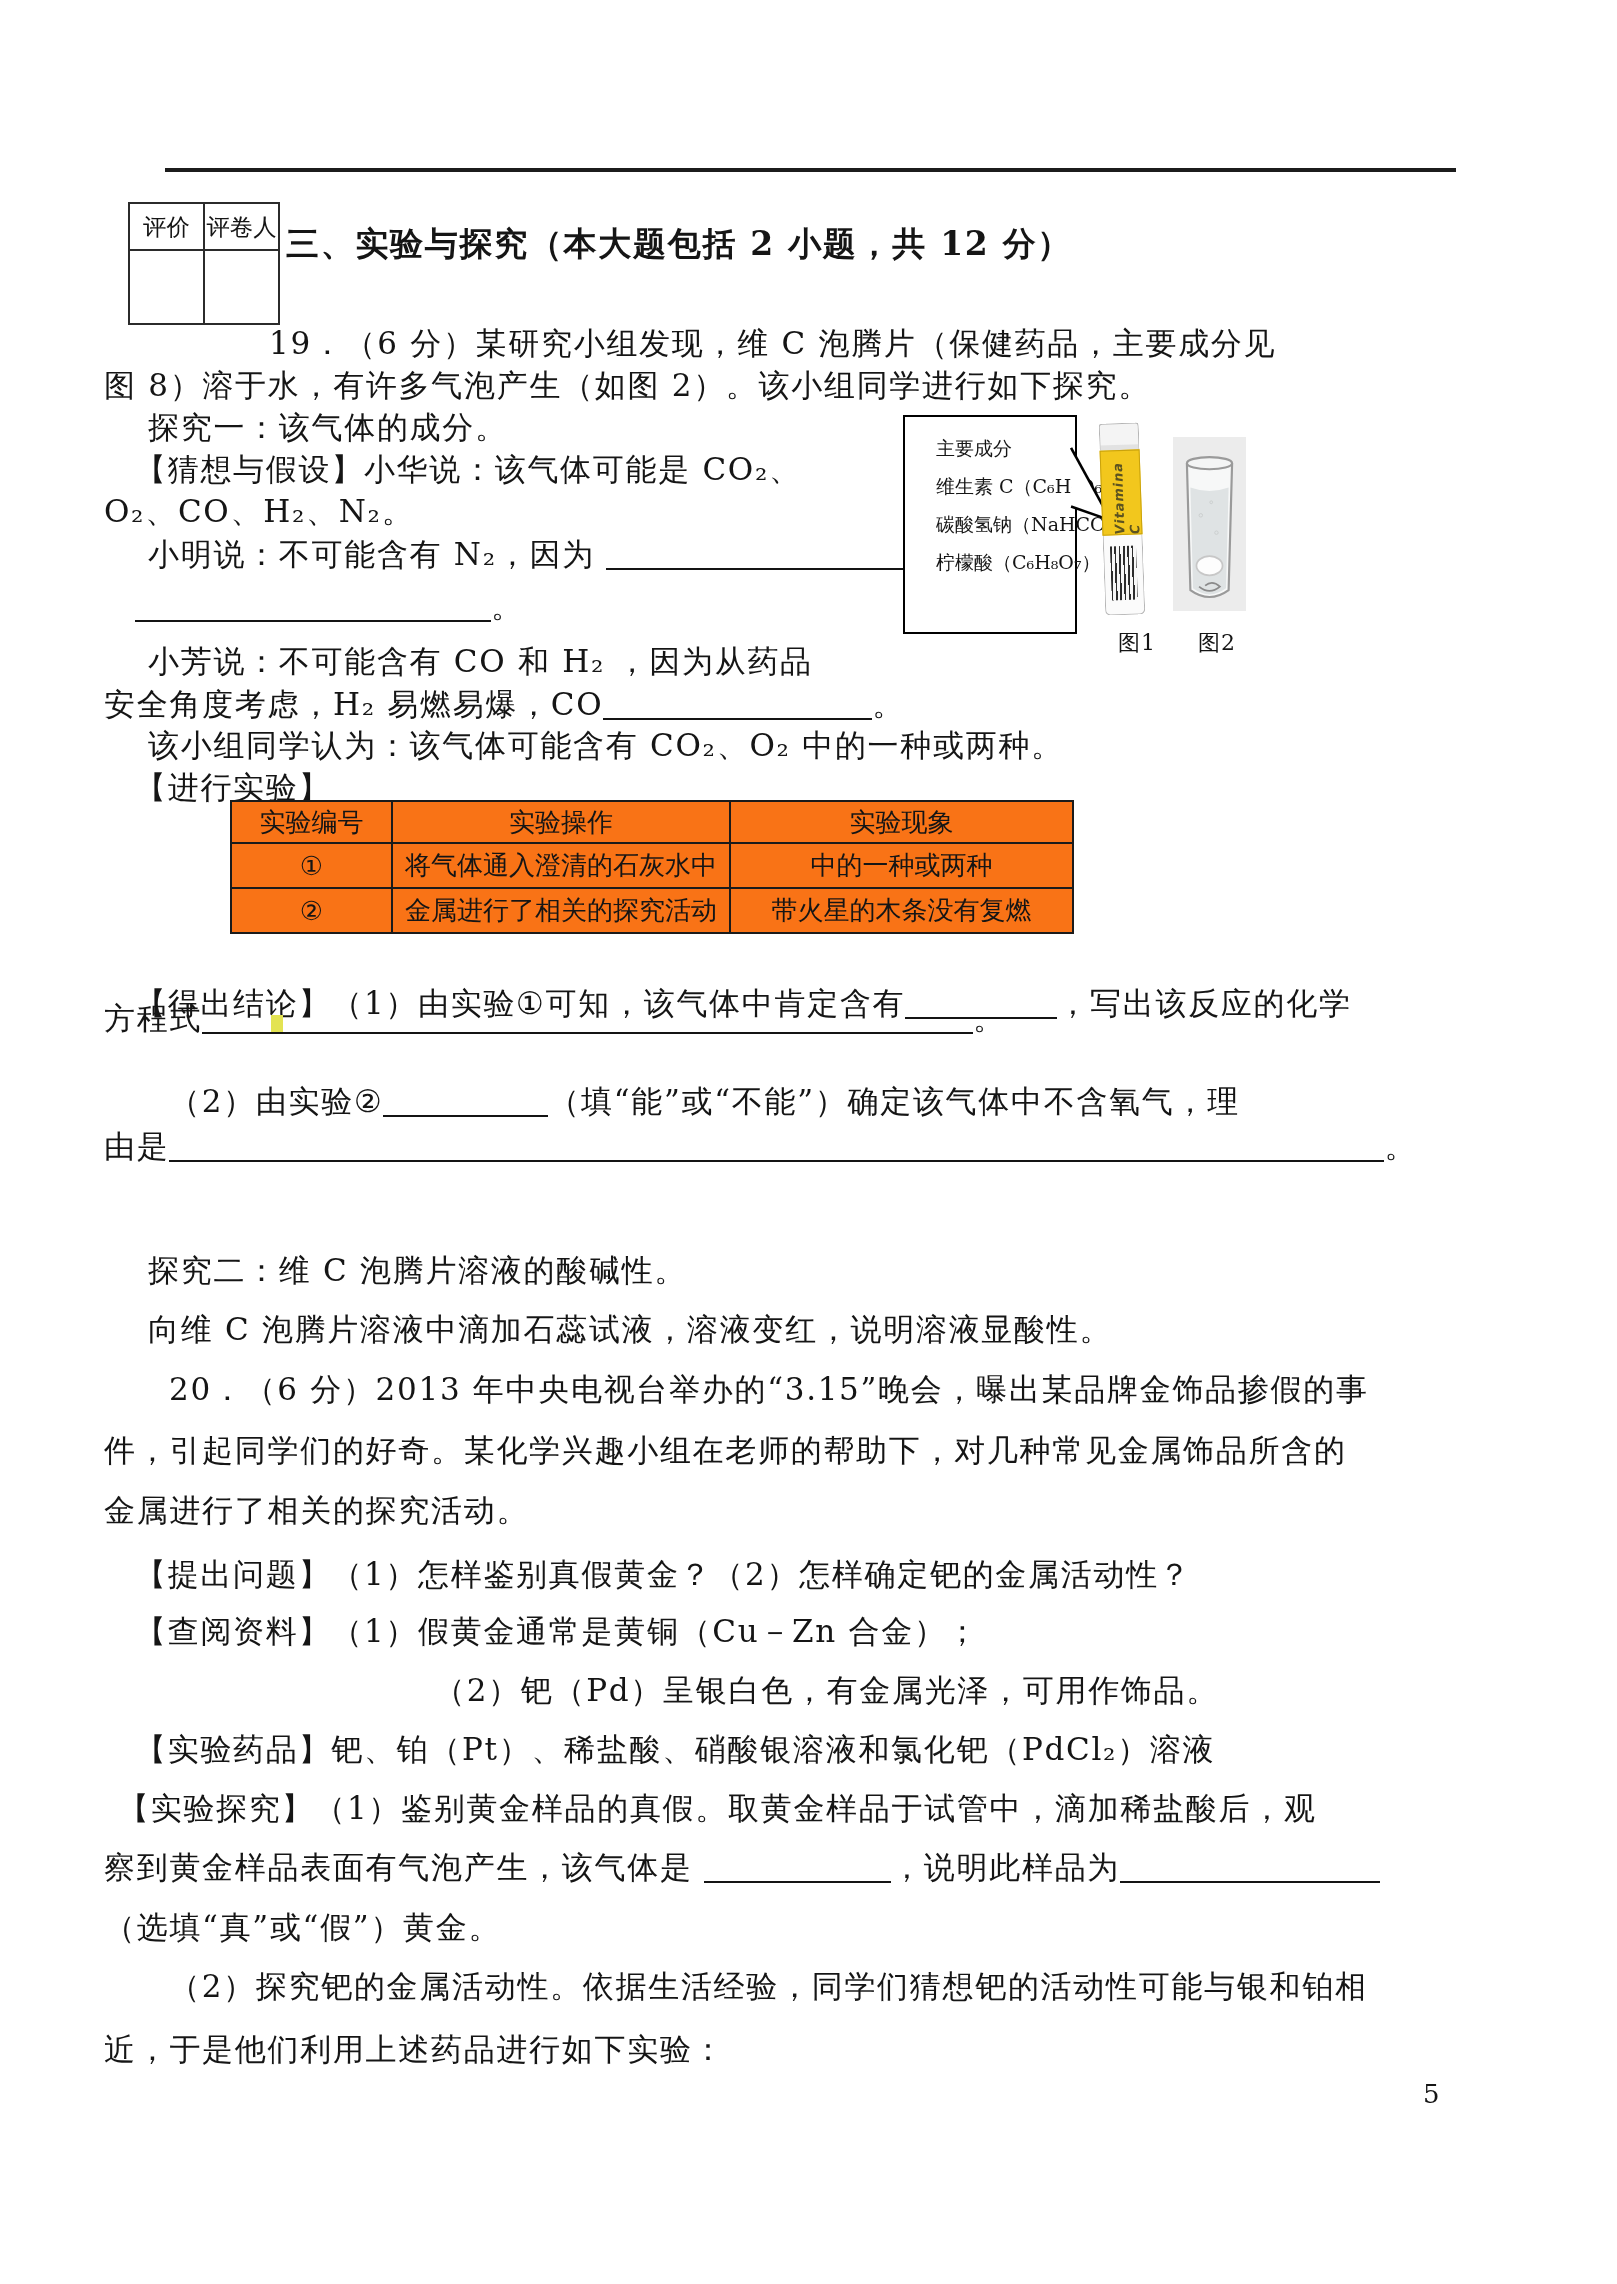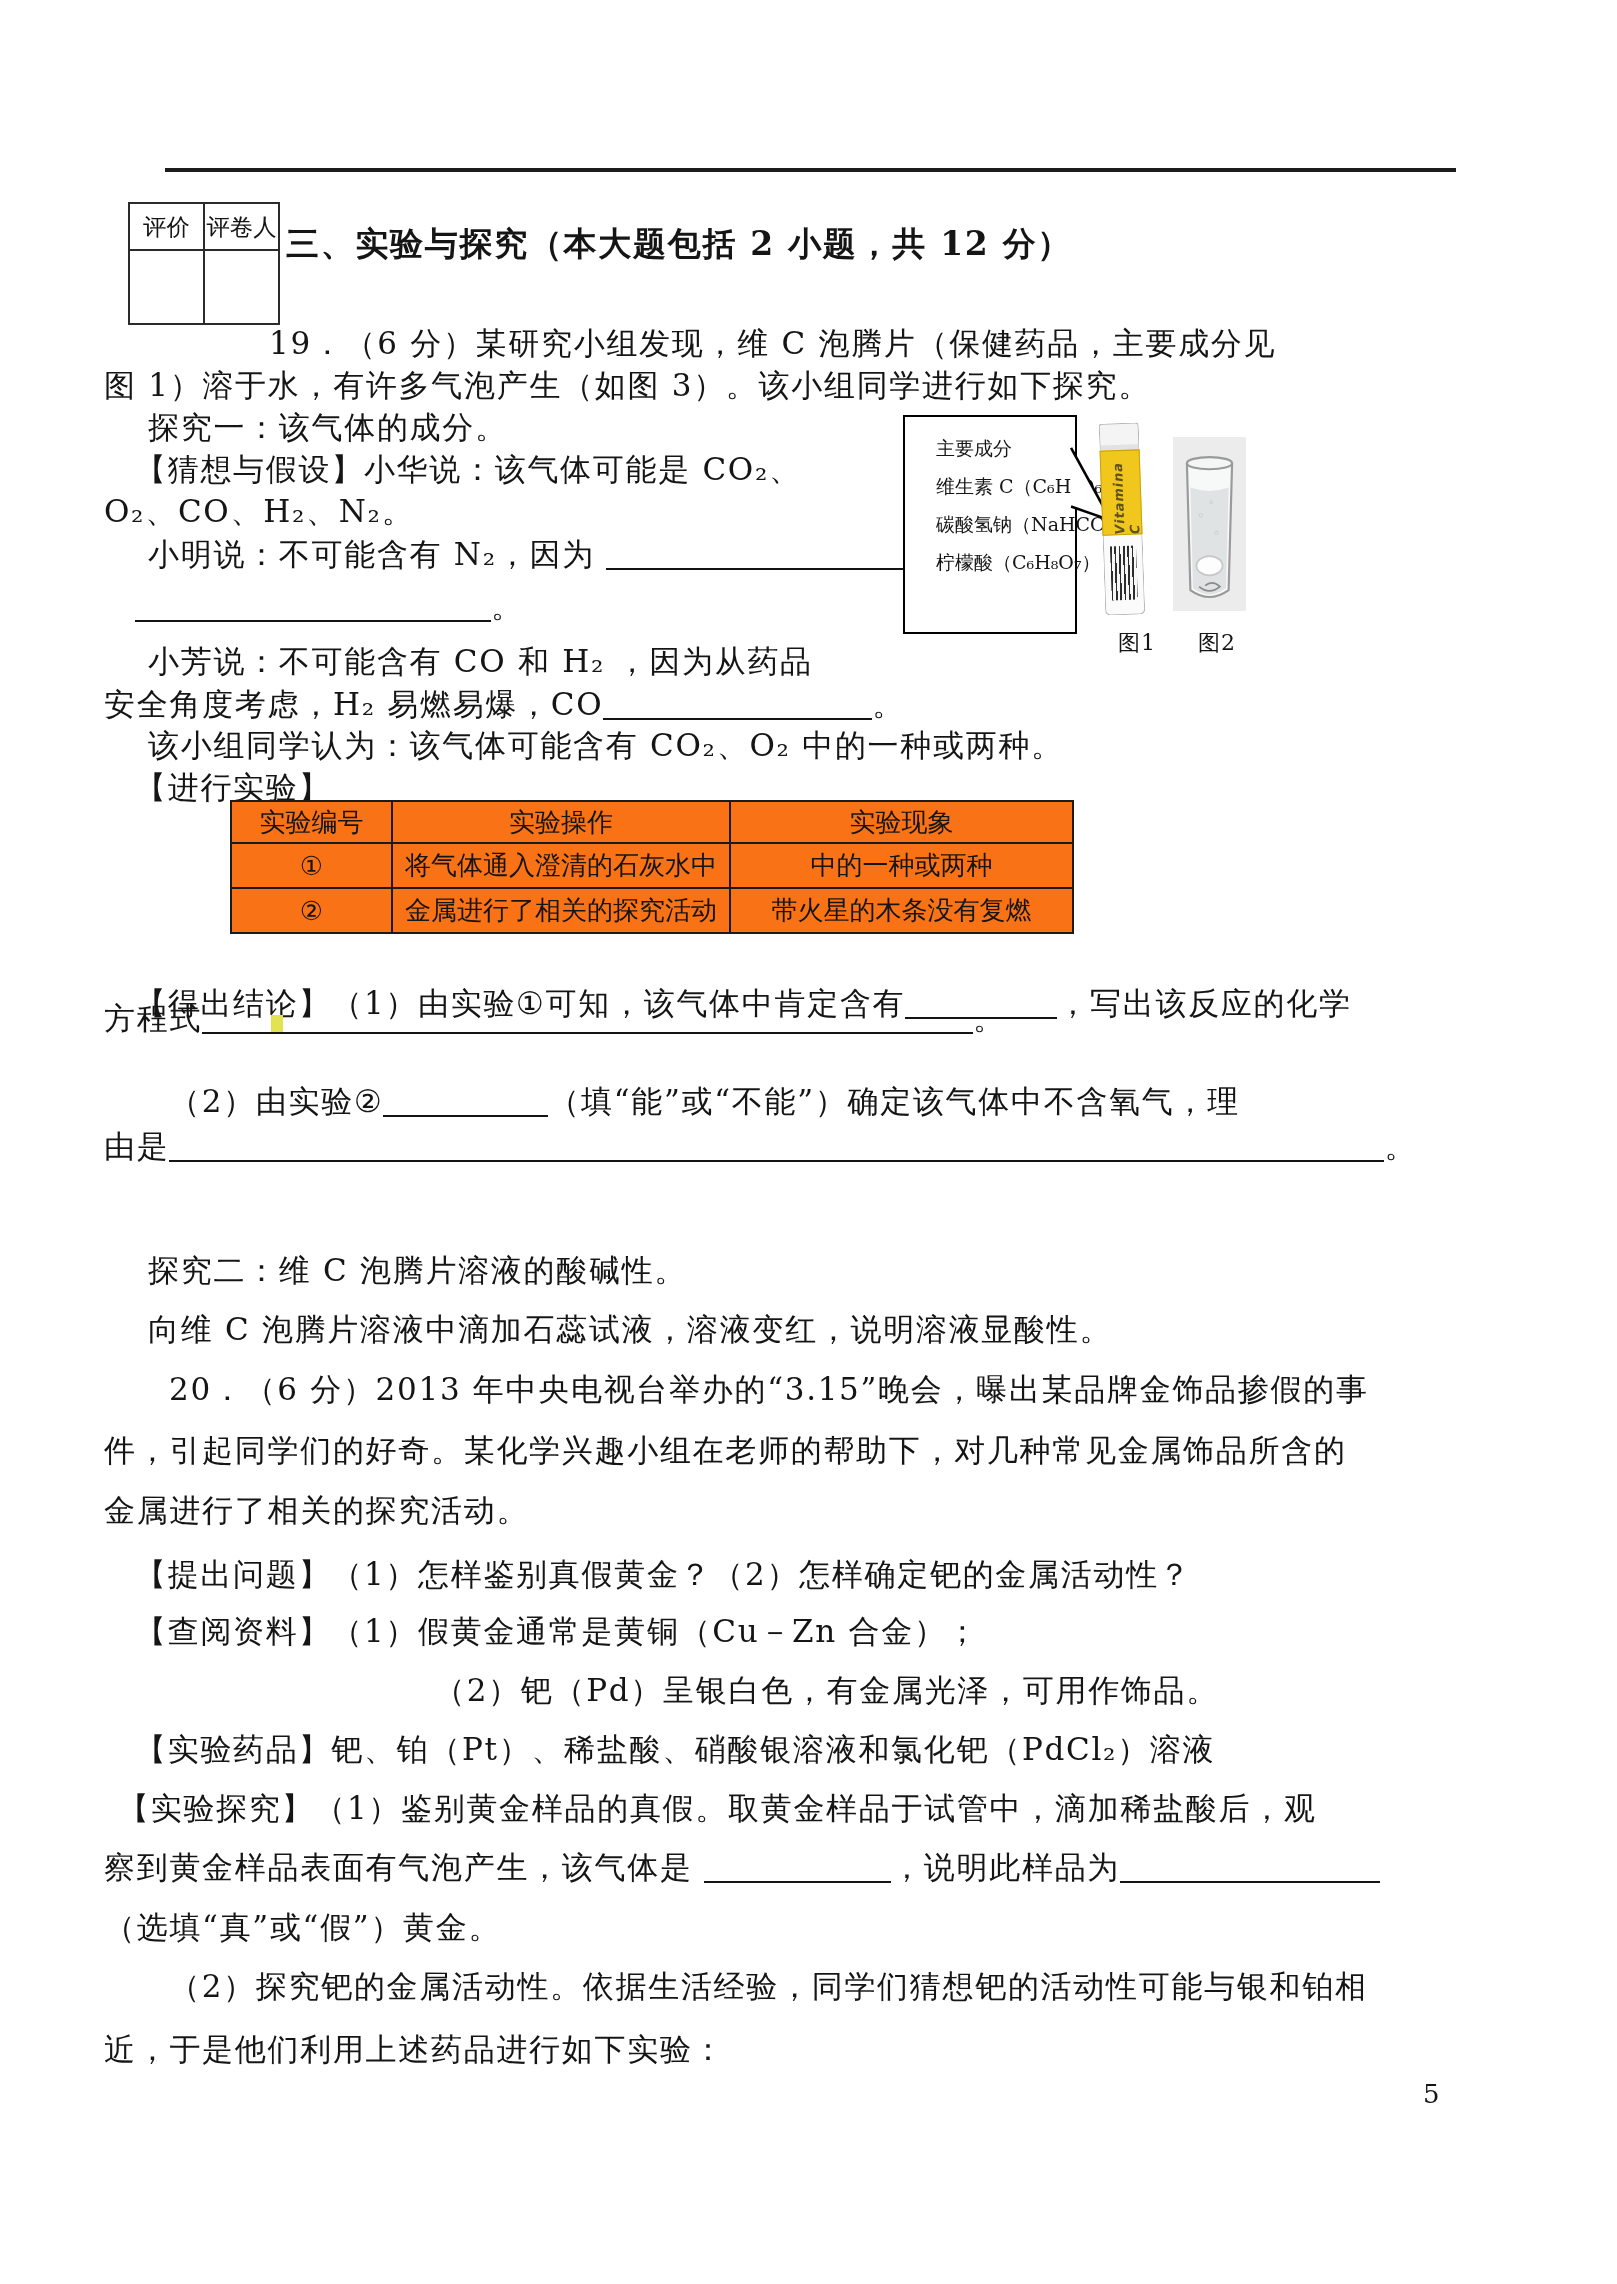--- a/index.html
+++ b/index.html
@@ -55,21 +55,21 @@
     <tr class="brow">
       <td></td>
       <td></td>
     </tr>
   </tbody>
     </table>
 
   <div class="ln hd" style="top:224px;left:286px">三、实验与探究（本大题包括 2 小题，共 12 分）</div>
 
   <div class="ln" style="top:323px;left:269px">19．（6 分）某研究小组发现，维 C 泡腾片（保健药品，主要成分见</div>
-  <div class="ln" style="top:365px;left:104px">图 1）溶于水，有许多气泡产生（如图 3）。该小组同学进行如下探究。</div>
+  <div class="ln" style="top:365px;left:104px">图 8）溶于水，有许多气泡产生（如图 2）。该小组同学进行如下探究。</div>
   <div class="ln" style="top:407px;left:148px">探究一：该气体的成分。</div>
   <div class="ln" style="top:449px;left:135px">【猜想与假设】小华说：该气体可能是 CO₂、</div>
   <div class="ln" style="top:491px;left:104px">O₂、CO、H₂、N₂。</div>
 
   <div class="ln" style="top:534px;left:148px"><span>小明说：不可能含有 N₂，因为 </span><span class="blank" style="width:330px"></span></div>
   <div class="ln" style="top:586px;left:135px"><span class="blank" style="width:356px"></span><span>。</span></div>
 
   <div class="ln" style="top:641px;left:148px">小芳说：不可能含有 CO  和 H₂ ，因为从药品</div>
   <div class="ln" style="top:684px;left:104px"><span>安全角度考虑，H₂  易燃易爆，CO</span><span class="blank" style="width:269px"></span><span>。</span></div>
 

